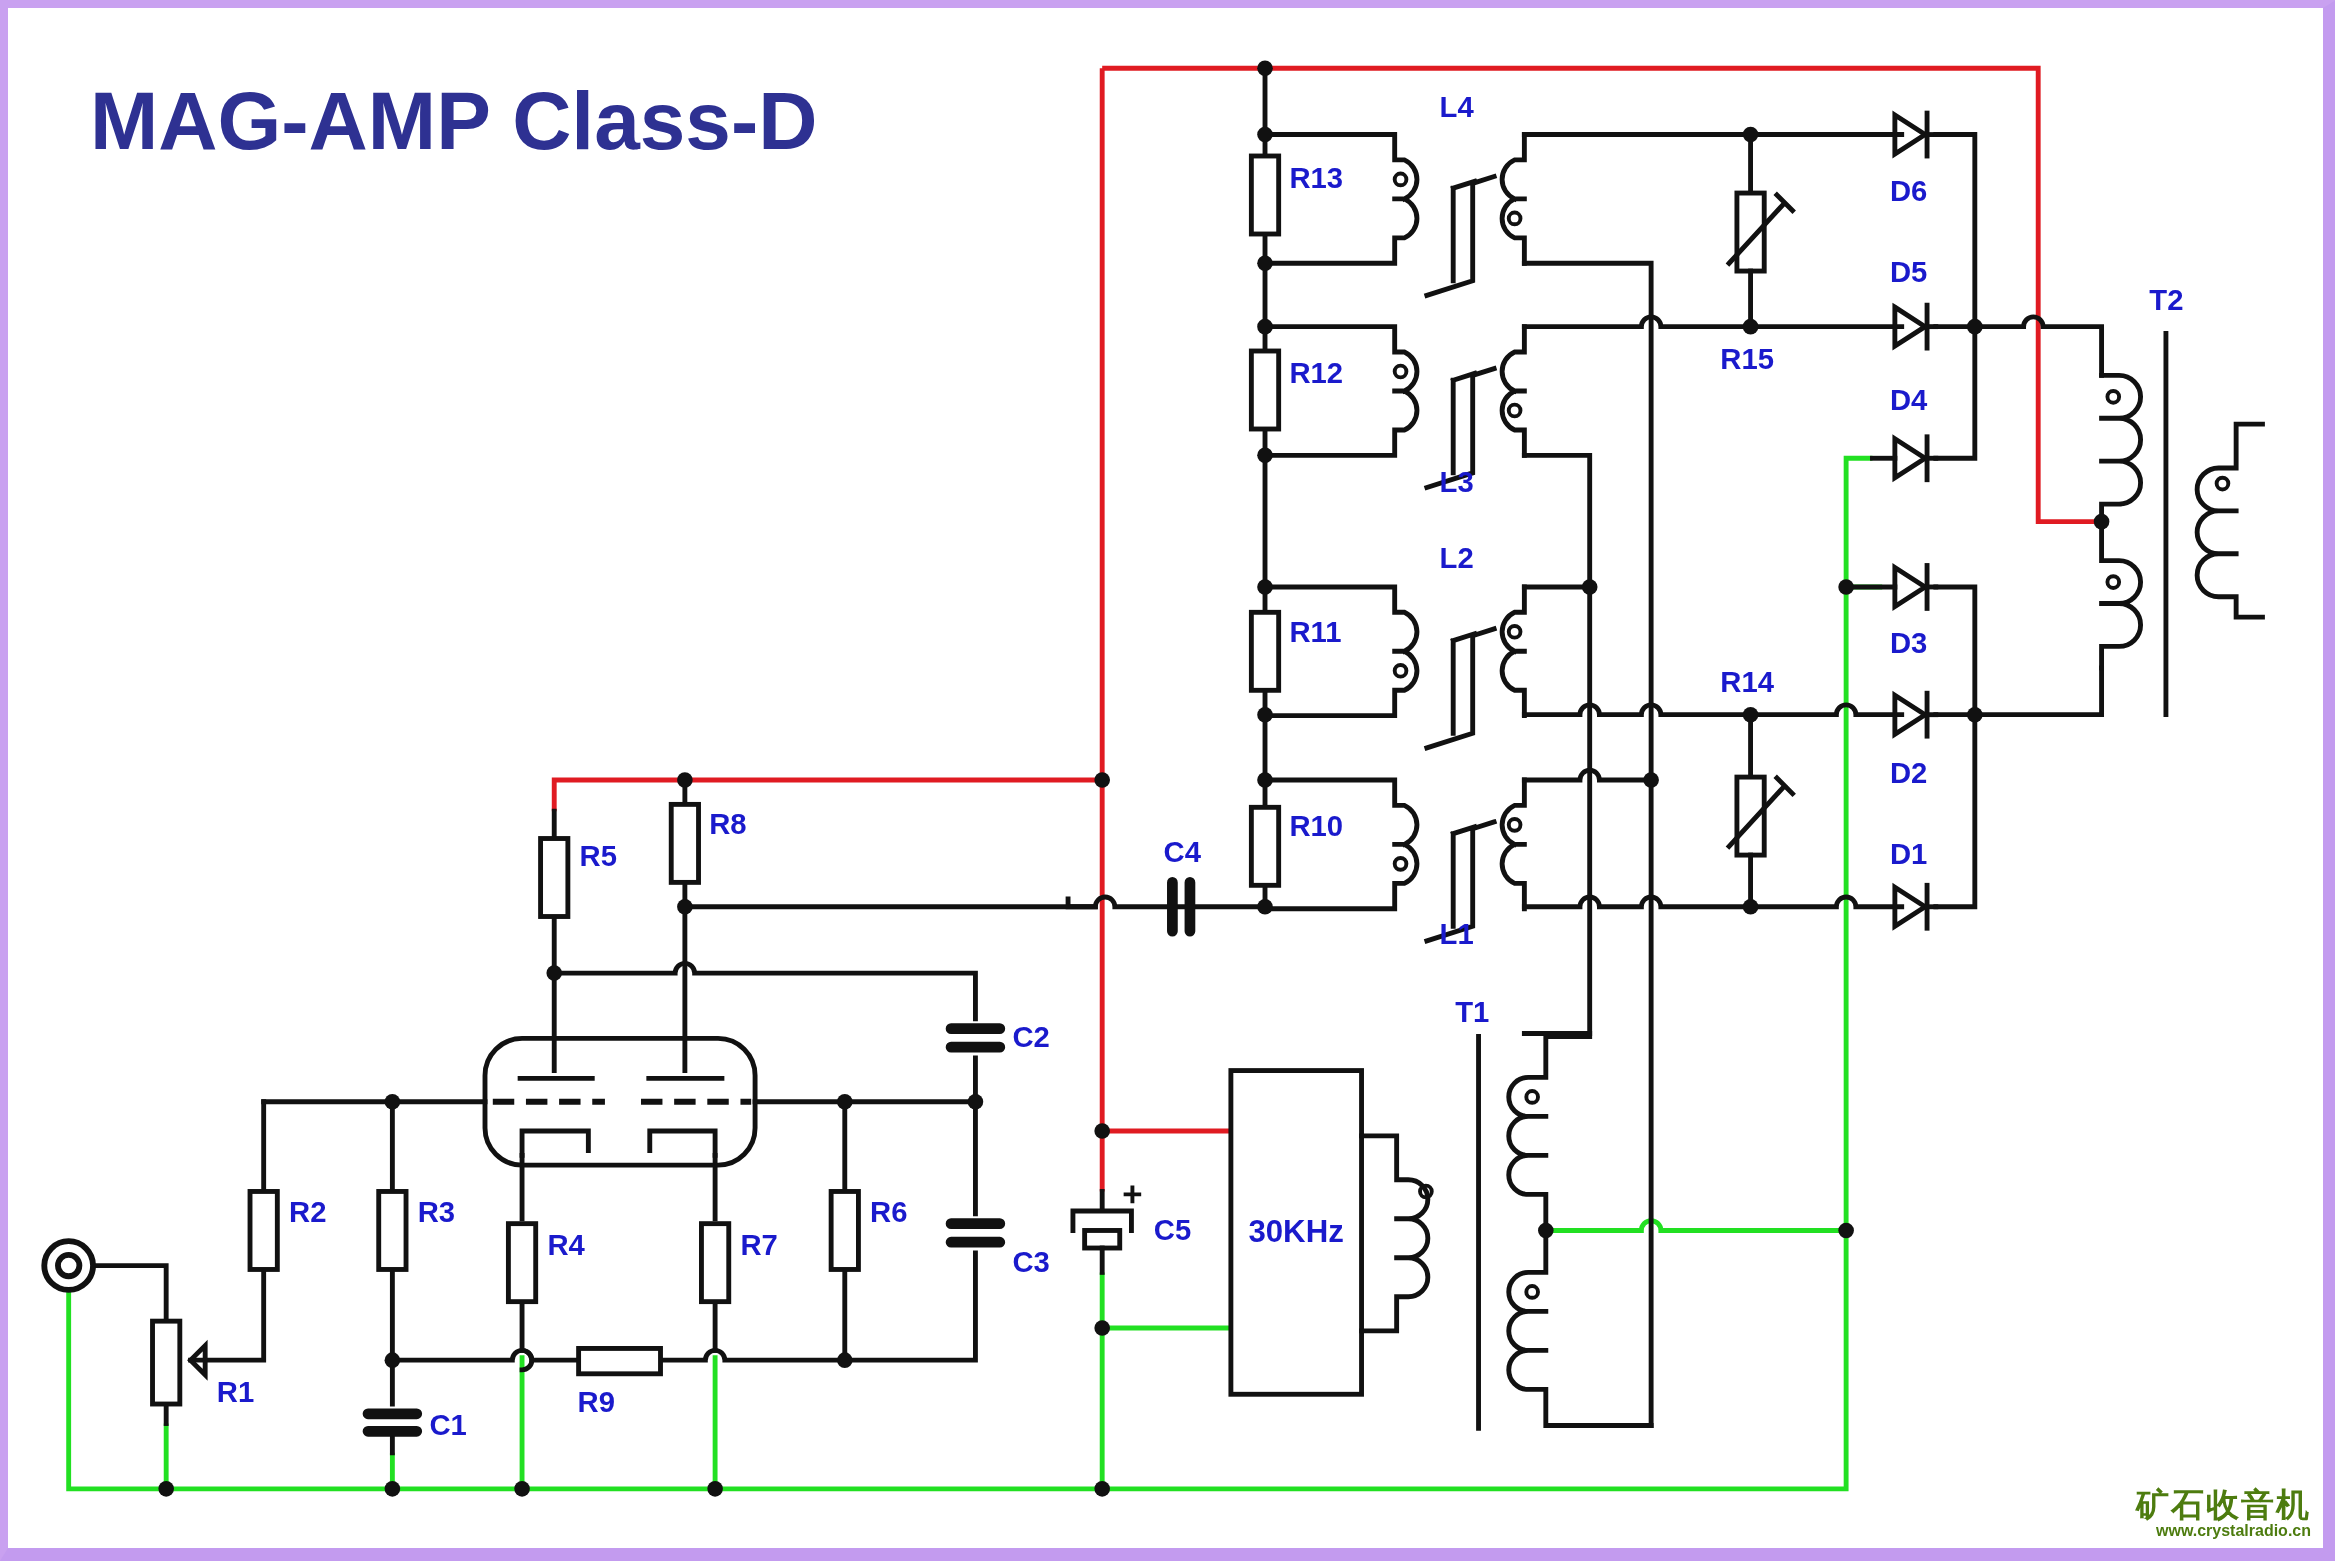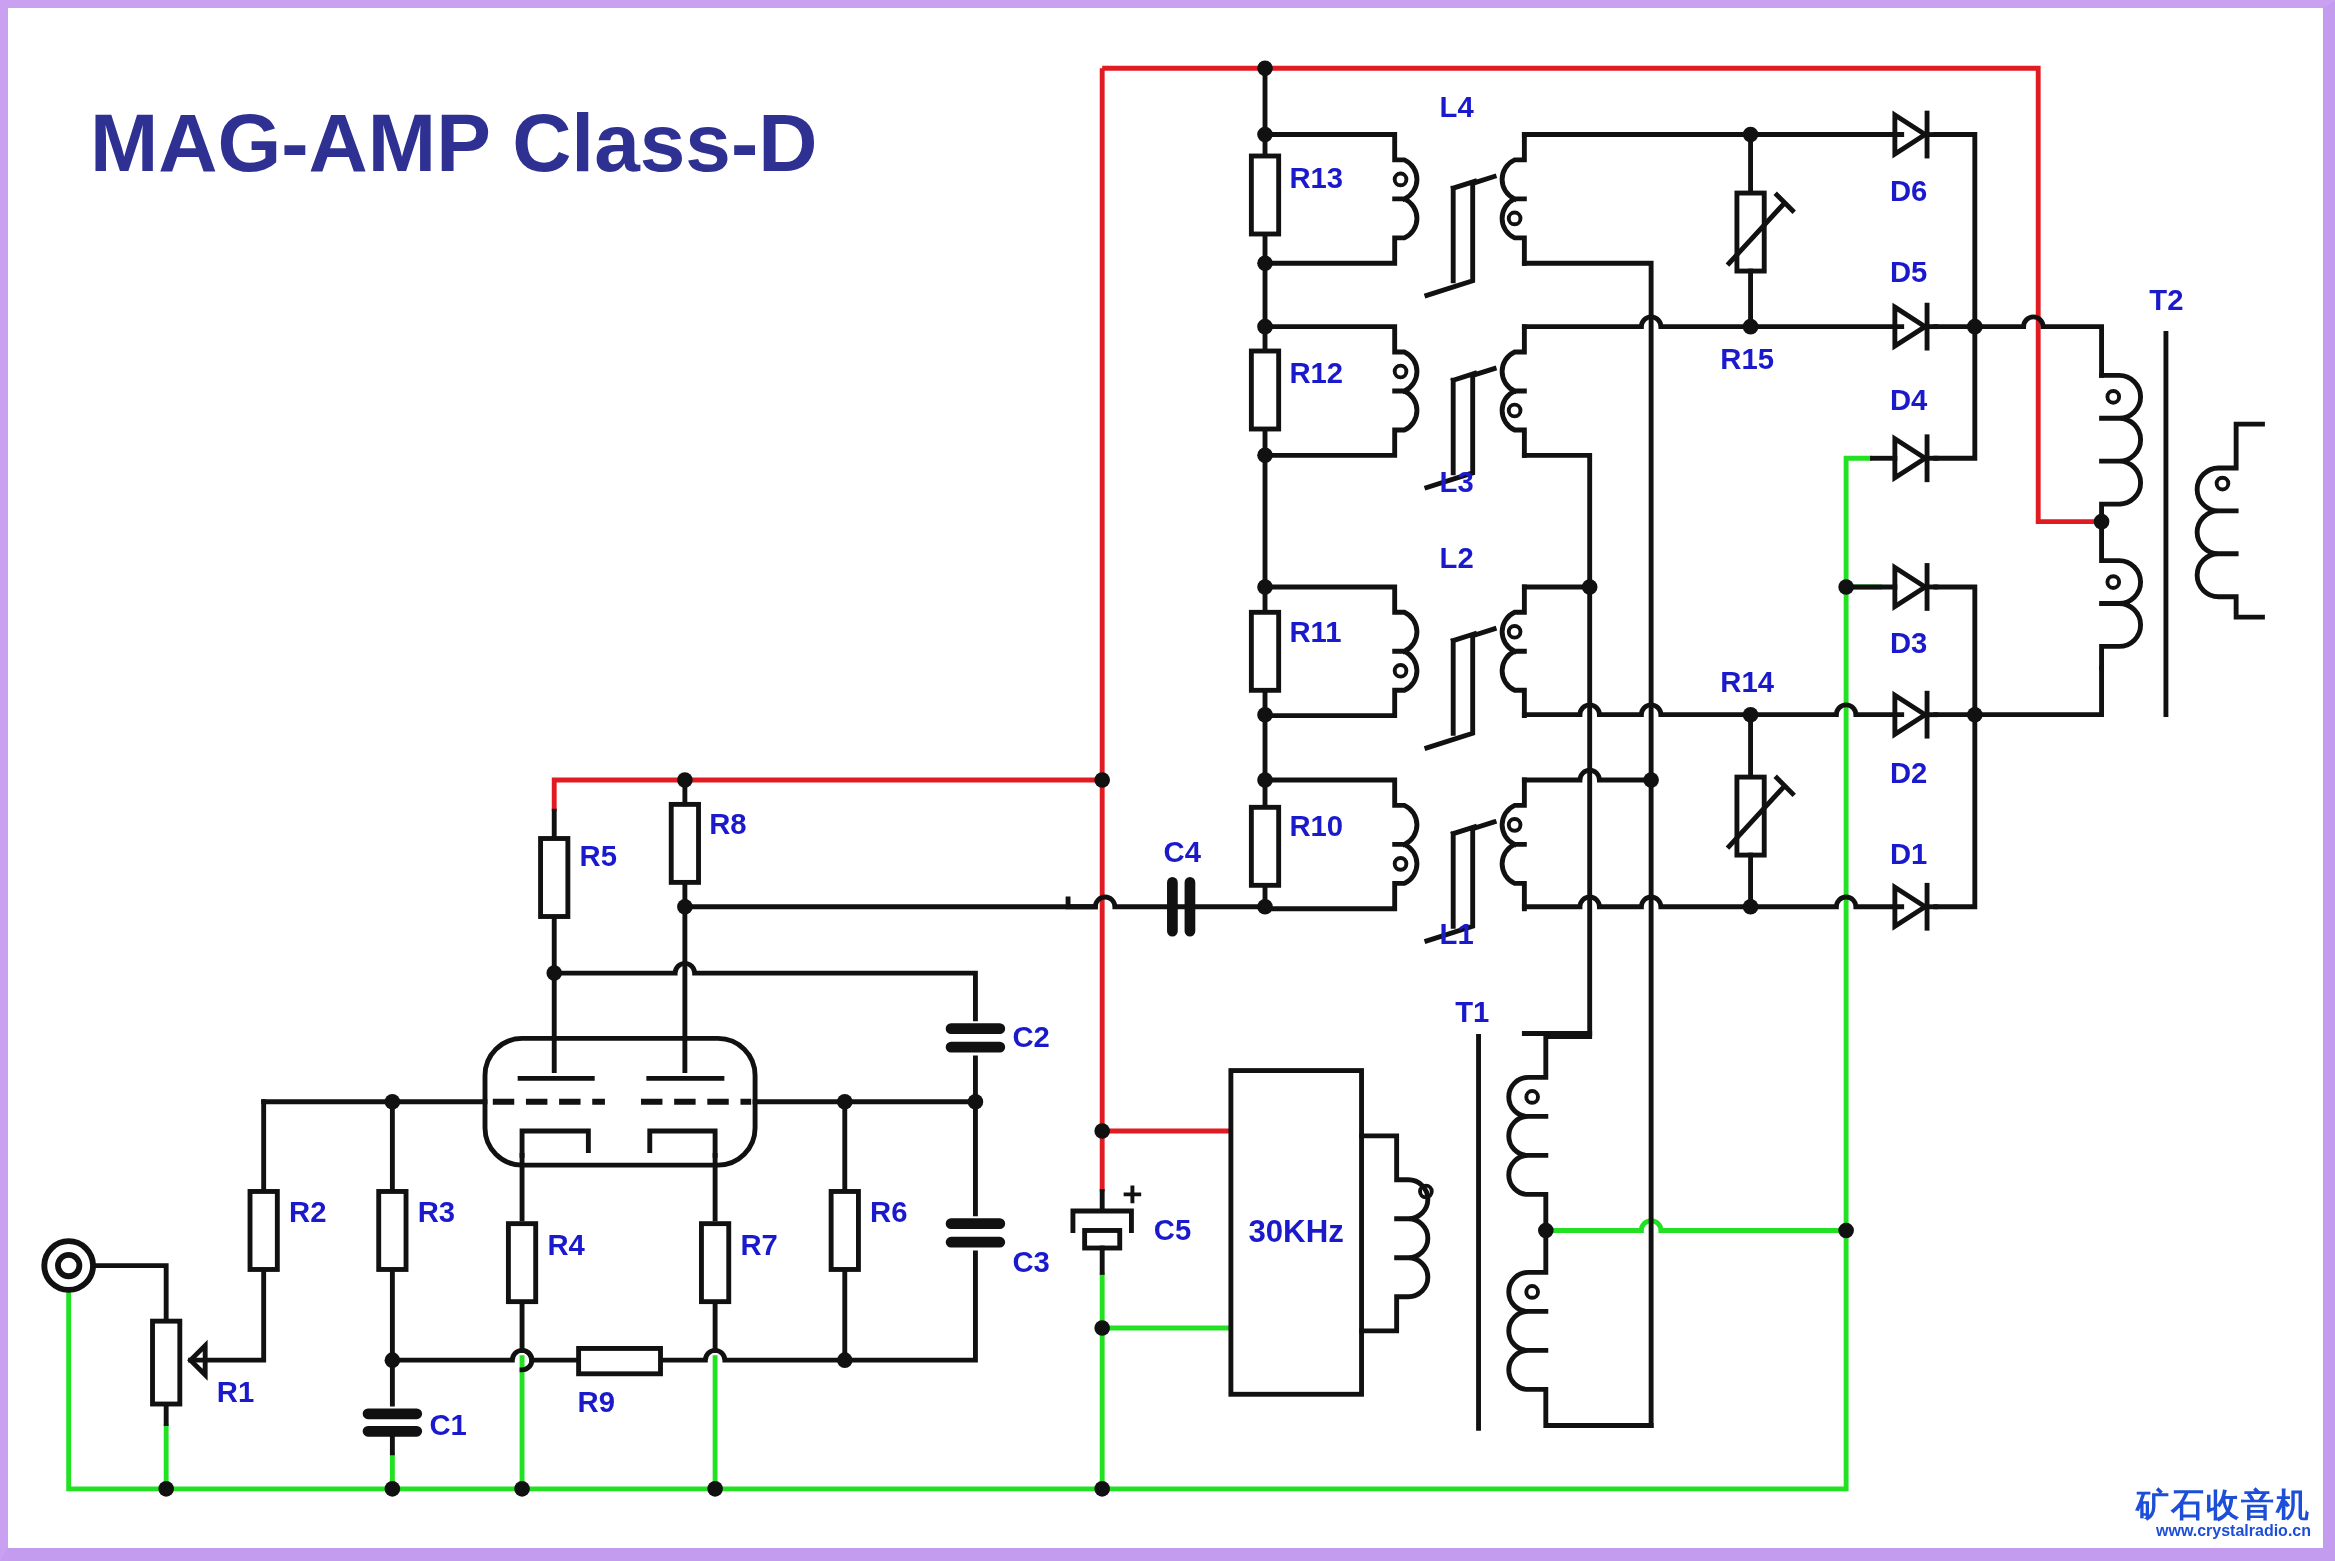--- a/index.html
+++ b/index.html
@@ -1,30 +1,30 @@
 <!DOCTYPE html>
 <html><head>
 <meta charset="utf-8">
 <style>
   html, body { margin: 0; padding: 0; background: #ffffff; }
   body { width: 2336px; height: 1561px; overflow: hidden; position: relative; }
   .frame { position: absolute; left: 0; top: 0; width: 2336px; height: 1561px; box-sizing: border-box;
            border-top: 8.8px solid #c9a1f0; border-left: 8.8px solid #c9a1f0;
            border-right: 13.7px solid #c39bef; border-bottom: 13.7px solid #c39bef; background: #fff; }
   svg { position: absolute; left: 0; top: 0; }
-  .title { position: absolute; left: 90px; top: 96px; font-family: "Liberation Sans", sans-serif;
+  .title { position: absolute; left: 90px; top: 74px; font-family: "Liberation Sans", sans-serif;
            font-weight: bold; font-size: 82px; color: #2e3192; letter-spacing: 0px; }
   .lbl { font-family: "Liberation Sans", sans-serif; font-weight: bold; font-size: 30px; fill: #1a1acc; }
   .lblbig { font-family: "Liberation Sans", sans-serif; font-weight: bold; font-size: 32px; fill: #1a1acc; }
   .w { stroke: #111; stroke-width: 5; fill: none; stroke-linecap: square; stroke-linejoin: miter; }
   .wr { stroke: #e01b22; stroke-width: 5; fill: none; }
   .wg { stroke: #22e022; stroke-width: 5; fill: none; }
   .box { stroke: #111; stroke-width: 5; fill: #fff; }
   .dot { fill: #111; }
-  .logo { position: absolute; right: 25px; bottom: 21.5px; text-align: right; font-family: "Liberation Sans", sans-serif; color: #1d4ed8; }
+  .logo { position: absolute; right: 25px; bottom: 21.5px; text-align: right; font-family: "Liberation Sans", sans-serif; color: #4d7c0f; }
   .logo .cn { font-size: 33px; font-weight: bold; letter-spacing: 2px; line-height: 35px; }
   .logo .url { font-size: 16px; font-weight: bold; }
 </style>
 </head>
 <body>
 
 <div class="frame"></div>
 
 <div class="title">MAG-AMP Class-D</div>
 

